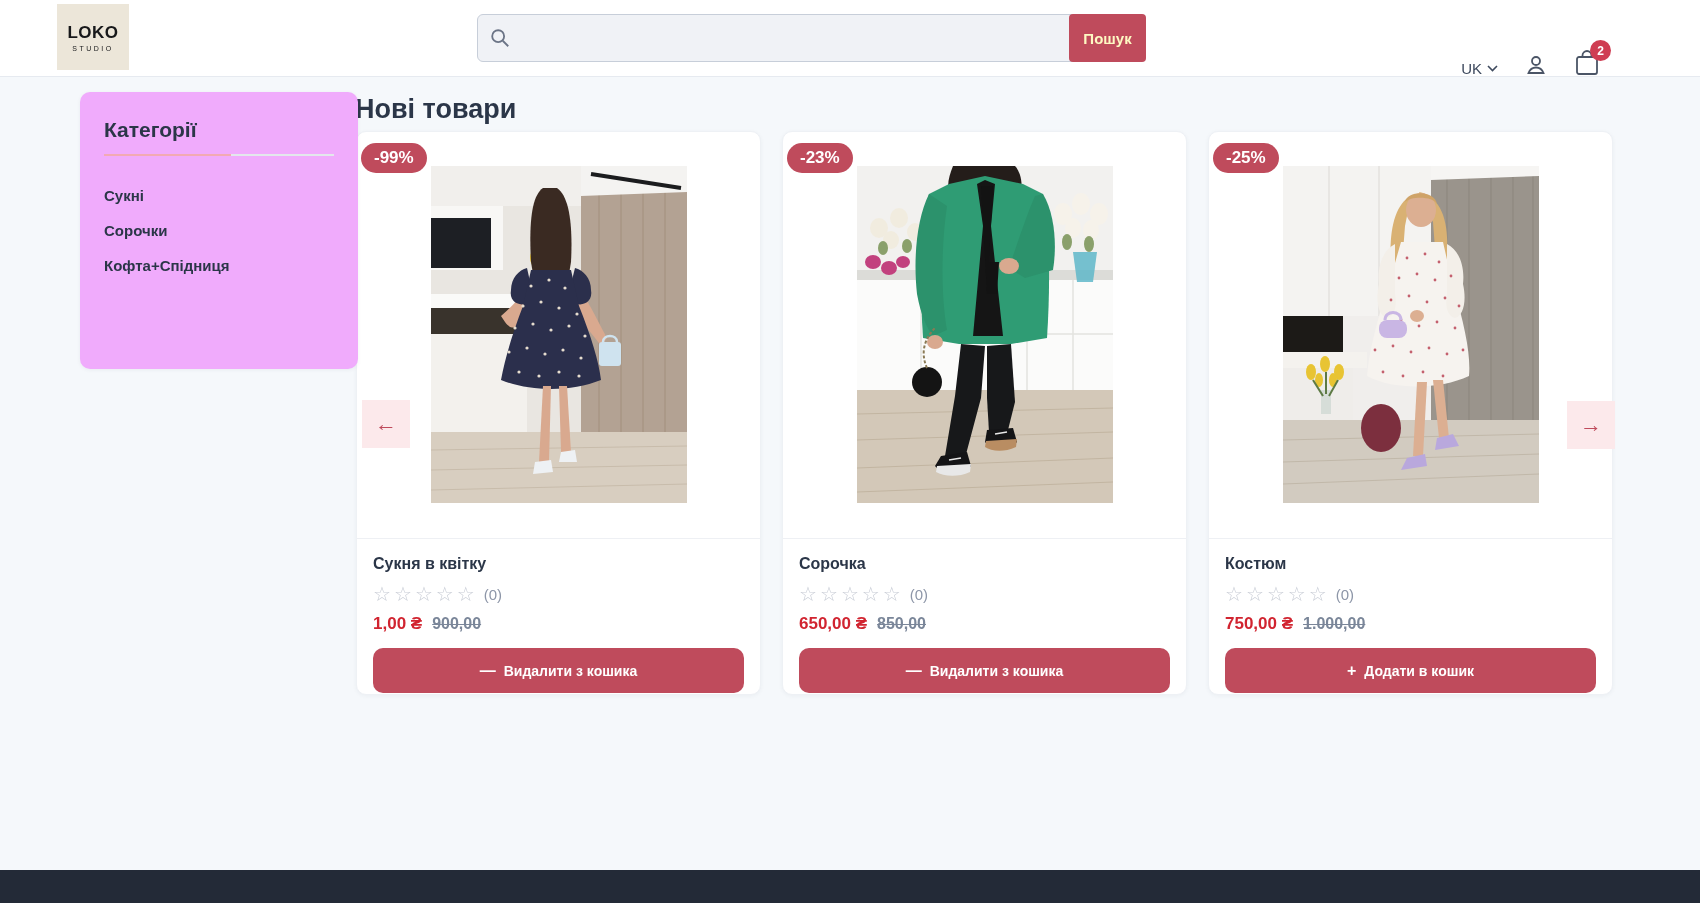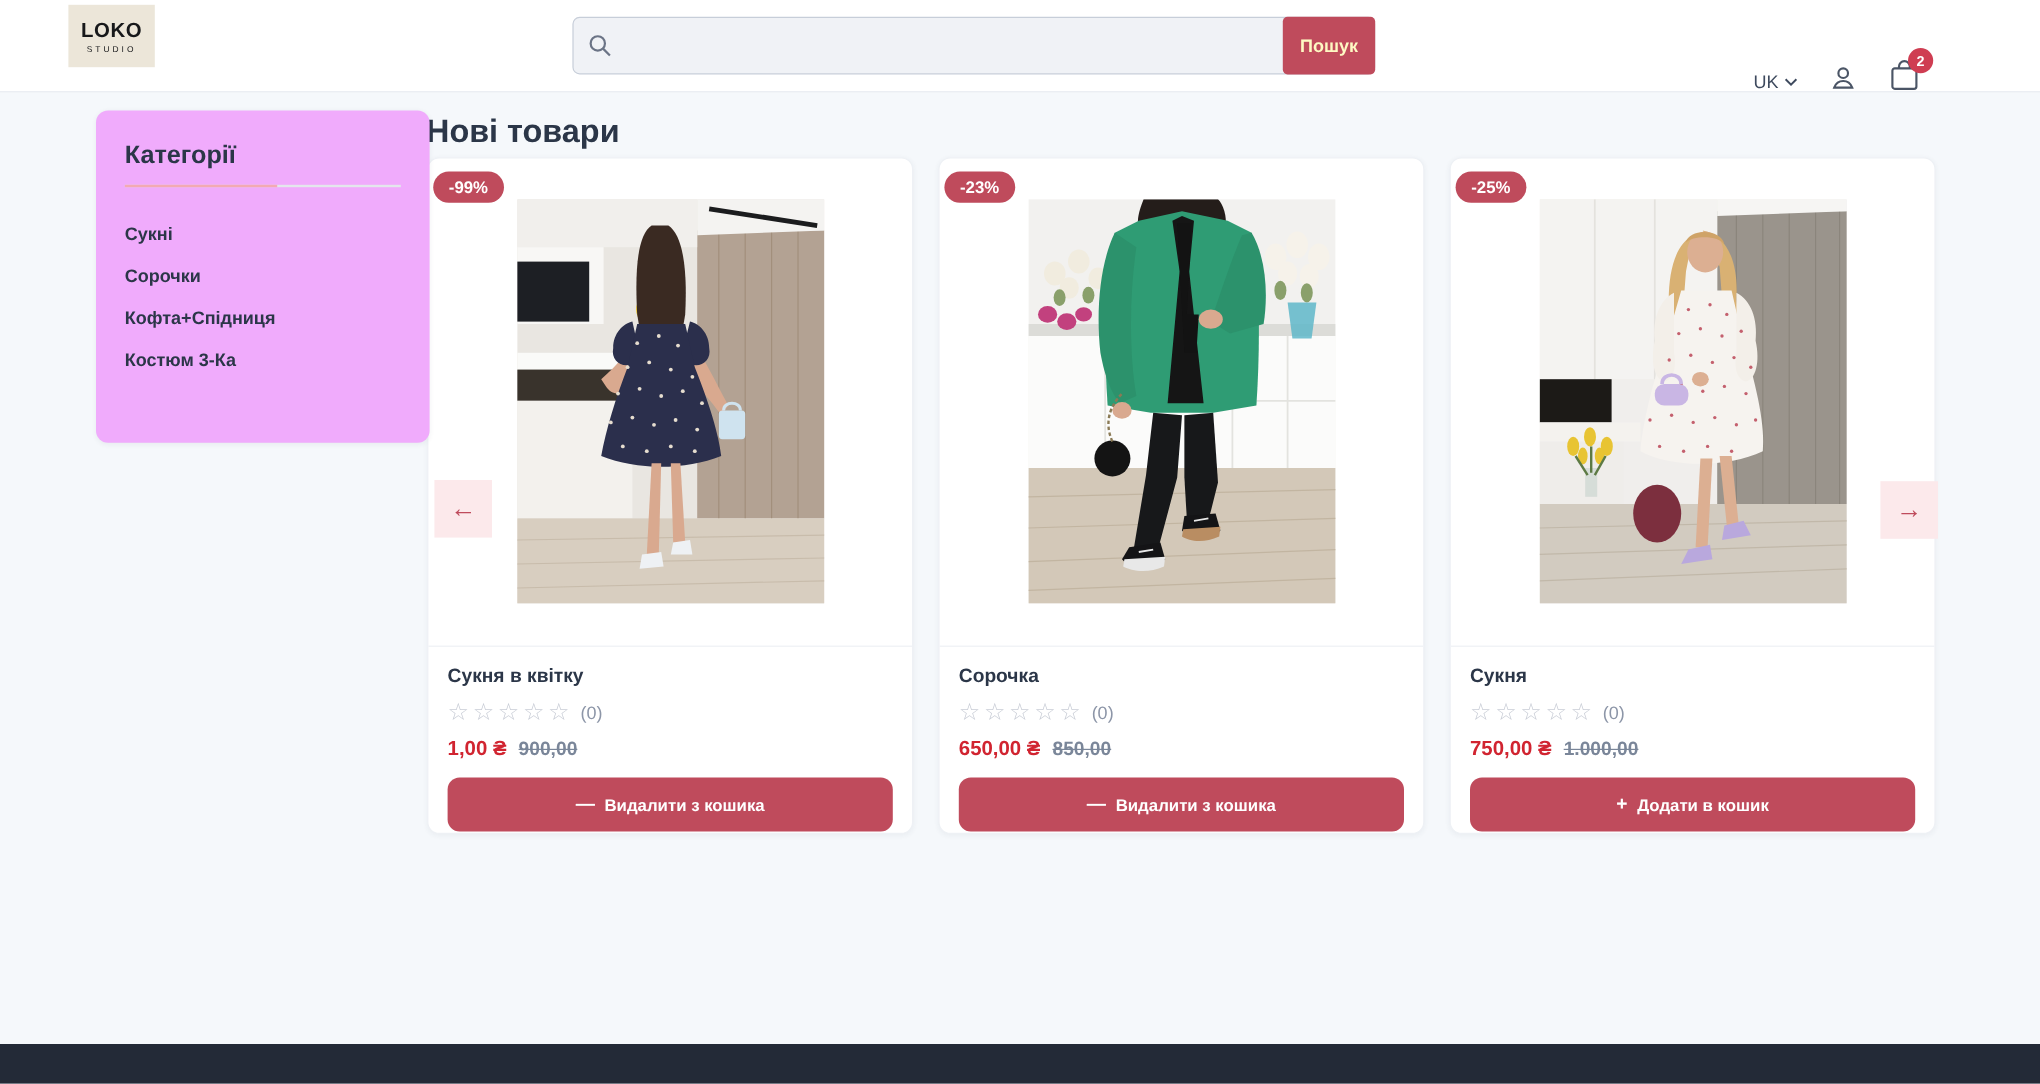--- a/index.html
+++ b/index.html
@@ -5,21 +5,21 @@
   * { margin:0; padding:0; box-sizing:border-box; }
   html,body { width:1700px; height:903px; }
   body {
     font-family:"Liberation Sans","DejaVu Sans",sans-serif;
     background:#f5f8fb;
     position:relative; overflow:hidden;
     color:#2b3648;
   }
   
   .header { position:absolute; left:0; top:0; width:1700px; height:77px; background:#ffffff; border-bottom:1px solid #e6eaf0; z-index:10; }
-  .logo-box { position:absolute; left:57px; top:4px; width:72px; height:52px; background:#ece6d9; display:flex; flex-direction:column; align-items:center; justify-content:center; cursor:pointer; }
+  .logo-box { position:absolute; left:57px; top:4px; width:72px; height:66px; background:#ece6d9; display:flex; flex-direction:column; align-items:center; justify-content:center; cursor:pointer; }
   .logo-main { font-size:17px; font-weight:bold; letter-spacing:.5px; color:#17181a; }
   .logo-sub { font-size:7px; letter-spacing:2.5px; color:#17181a; margin-top:2px; }
   .search-wrap { position:absolute; left:477px; top:14px; width:669px; height:48px; }
   .search-input { width:100%; height:48px; background:#f0f2f6; border:1px solid #c7ced9; border-radius:6px; padding:0 90px 0 42px; font-size:15px; color:#2b3648; outline:none; }
   .search-icon { position:absolute; left:12px; top:13px; width:22px; height:22px; pointer-events:none; }
   .search-btn { position:absolute; right:0; top:0; width:77px; height:48px; background:#bf4b5c; color:#fef9c3; font-weight:bold; font-size:15px; border:none; border-radius:4px; cursor:pointer; }
   .hdr-right { position:absolute; right:100px; top:0; height:77px; display:flex; align-items:flex-end; gap:26px; }
   .lang { display:flex; align-items:center; gap:5px; font-size:15px; color:#3e4a5e; cursor:pointer; }
   .icon-btn { position:relative; cursor:pointer; display:flex; align-items:center; }
   .cart-badge { position:absolute; top:-9px; right:-11px; width:21px; height:21px; border-radius:50%; background:#cf3d52; color:#fff; font-size:12px; font-weight:bold; display:flex; align-items:center; justify-content:center; }
@@ -27,21 +27,21 @@
   .sidebar { position:absolute; left:80px; top:92px; width:278px; height:277px; background:#f0abfc; border-radius:10px; box-shadow:0 1px 4px rgba(40,50,70,.06); padding:26px 24px; z-index:2; }
   .sidebar-title { font-size:21px; font-weight:bold; color:#2b3648; }
   .sidebar-rule { margin-top:12px; height:2px; background:#e3e7ec; position:relative; }
   .sidebar-rule::before { content:""; position:absolute; left:0; top:0; height:2px; width:55%; background:#f2aab3; }
   .cat-list { list-style:none; margin-top:22px; }
   .cat-list li { font-size:15px; font-weight:bold; color:#2b3648; padding:9px 0; cursor:pointer; }
   
   .page-heading { position:absolute; left:355px; top:94px; font-size:27px; font-weight:bold; color:#2b3648; }
   .cards { position:absolute; left:356px; top:131px; display:flex; gap:21px; }
   .card { width:405px; height:564px; background:#fff; border:1px solid #eef1f5; border-radius:10px; position:relative; box-shadow:0 1px 4px rgba(40,50,70,.05); }
-  .badge { position:absolute; left:4px; top:11px; background:#bf4b5c; color:#fff; font-size:14px; font-weight:bold; padding:5px 13px; border-radius:30px; z-index:3; }
+  .badge { position:absolute; left:4px; top:11px; background:#bf4b5c; color:#fff; font-size:17px; font-weight:bold; padding:5px 13px; border-radius:30px; z-index:3; }
   .img-zone { height:407px; display:flex; align-items:flex-start; justify-content:center; padding-top:34px; border-bottom:1px solid #eef0f4; cursor:pointer; }
   .img-zone svg { width:256px; height:337px; display:block; }
   .card-info { padding:16px 16px 0 16px; }
   .p-title { font-size:16px; font-weight:bold; color:#2b3648; cursor:pointer; }
   .stars { margin-top:11px; display:flex; align-items:center; gap:3px; }
   .star { font-size:20px; color:#c9cdd6; line-height:1; }
   .rating-count { font-size:15px; color:#8d96a8; margin-left:6px; }
   .price-row { margin-top:10px; display:flex; align-items:baseline; gap:10px; }
   .price { font-size:17px; font-weight:bold; color:#d12430; }
   .old-price { font-size:16px; font-weight:bold; color:#7a8699; text-decoration:line-through; }
@@ -95,21 +95,20 @@
   </div>
 </div>
 
 <aside class="sidebar">
   <div class="sidebar-title">Категорії</div>
   <div class="sidebar-rule"></div>
   <ul class="cat-list">
     <li>Сукні</li>
     <li>Сорочки</li>
     <li>Кофта+Спідниця</li>
-    <li>Костюм 3-Ка</li>
   </ul>
 </aside>
 
 <h1 class="page-heading">Нові товари</h1>
 
 <div class="cards">
 
   <div class="card">
     <span class="badge">-99%</span>
     <div class="img-zone">
@@ -383,21 +382,21 @@
         <rect x="96" y="154" width="28" height="18" rx="8" fill="#c9b6e4"></rect>
         <path d="M102 154 C102 144 118 144 118 154" stroke="#c9b6e4" stroke-width="3" fill="none"></path>
         <ellipse cx="134" cy="150" rx="7" ry="6" fill="#dcaf92"></ellipse>
         <path d="M134 216 L144 216 L140 290 L130 290 Z" fill="#dcaf92"></path>
         <path d="M150 214 L160 214 L166 272 L156 272 Z" fill="#dcaf92"></path>
         <path d="M124 292 L142 288 L144 300 L118 304 Z" fill="#b9a8dd"></path>
         <path d="M154 272 L170 268 L176 280 L152 284 Z" fill="#b9a8dd"></path>
       </svg>
     </div>
     <div class="card-info">
-      <div class="p-title">Сукня</div>
+      <div class="p-title">Костюм</div>
       <div class="stars">
         <span class="star">☆</span>
           <span class="star">☆</span>
           <span class="star">☆</span>
           <span class="star">☆</span>
           <span class="star">☆</span>
         <span class="rating-count">(0)</span>
       </div>
       <div class="price-row">
         <span class="price">750,00 ₴</span>

